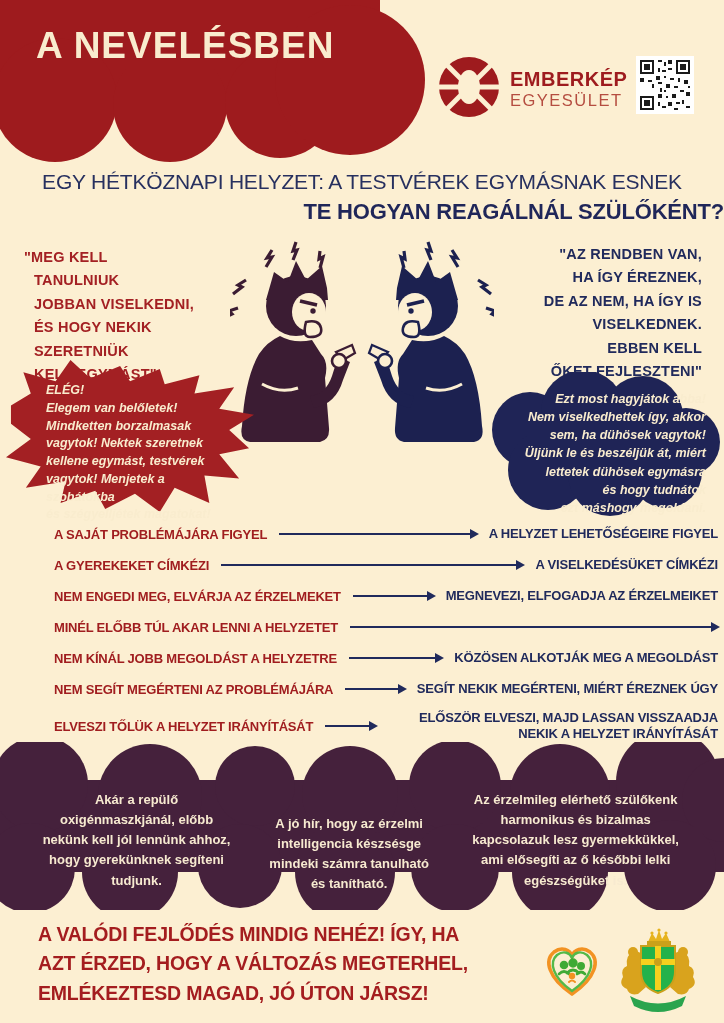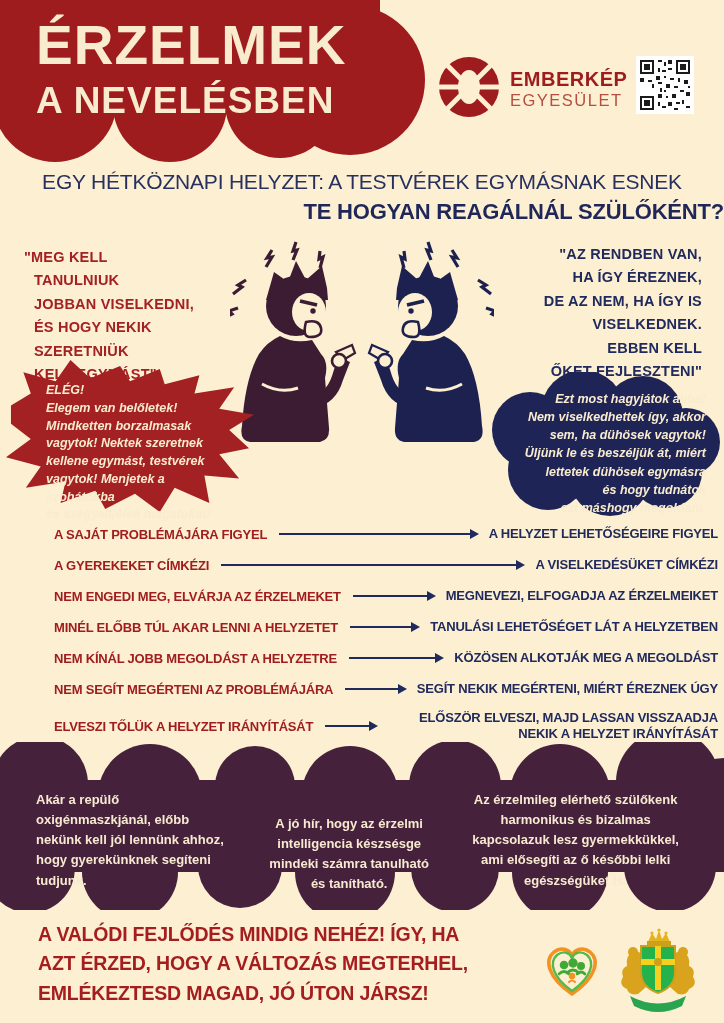--- a/index.html
+++ b/index.html
@@ -49,21 +49,21 @@
   .row .arrow{flex:1;min-width:38px;height:2px;background:#202a5c;position:relative;}
   .row .arrow::after{content:"";position:absolute;right:-2px;top:-4px;
       border-left:9px solid #202a5c;border-top:5px solid transparent;border-bottom:5px solid transparent;}
   .row .right{color:#202a5c;font-weight:800;font-size:13px;letter-spacing:-.2px;flex:none;
       text-align:right;max-width:330px;line-height:1.25;}
 
   
   .band-svg{position:absolute;left:0;top:742px;width:724px;height:168px;}
   .band-text{position:absolute;left:36px;top:790px;width:654px;display:flex;gap:30px;}
   .band-col{color:#f7ead0;font-size:13px;font-weight:700;line-height:1.55;}
-  .band-col.c1{width:218px;text-align:left;}
+  .band-col.c1{width:218px;text-align:center;}
   .band-col.c2{width:178px;text-align:center;margin-top:24px;}
   .band-col.c3{width:248px;text-align:center;}
 
   
   .footer-msg{position:absolute;left:38px;top:920px;width:500px;color:#a41d1f;
       font-size:19.5px;font-weight:800;line-height:1.5;letter-spacing:-.2px;}
   .logo-family{position:absolute;left:540px;top:938px;width:64px;height:64px;}
   .logo-coat{position:absolute;left:618px;top:928px;width:80px;height:86px;}
 </style>
 </head>
@@ -74,21 +74,20 @@
   <svg class="blob-svg" viewBox="0 0 430 175">
     <g fill="#9e1b1e">
       <rect x="0" y="0" width="380" height="95"></rect>
       <circle cx="55" cy="100" r="62"></circle>
       <circle cx="170" cy="105" r="57"></circle>
       <circle cx="280" cy="103" r="55"></circle>
       <circle cx="350" cy="80" r="75"></circle>
     </g>
   </svg>
   <div class="title">
-    <div class="l1">ÉRZELMEK</div>
     <div class="l2">A NEVELÉSBEN</div>
   </div>
 
   <svg class="org-logo" viewBox="0 0 64 64">
     <circle cx="32" cy="32" r="30" fill="#9e1b1e"></circle>
     <g stroke="#fcefd2" stroke-width="5">
       <line x1="32" y1="32" x2="64" y2="32"></line>
       <line x1="0" y1="32" x2="32" y2="32"></line>
       <line x1="32" y1="32" x2="54" y2="10"></line>
       <line x1="32" y1="32" x2="10" y2="10"></line>
@@ -251,21 +250,20 @@
       <span class="right">A VISELKEDÉSÜKET CÍMKÉZI</span>
     </div>
     <div class="row">
       <span class="left">NEM ENGEDI MEG, ELVÁRJA AZ ÉRZELMEKET</span>
       <span class="arrow"></span>
       <span class="right">MEGNEVEZI, ELFOGADJA AZ ÉRZELMEIKET</span>
     </div>
     <div class="row">
       <span class="left">MINÉL ELŐBB TÚL AKAR LENNI A HELYZETET</span>
       <span class="arrow"></span>
-      <span class="right">TANULÁSI LEHETŐSÉGET LÁT A HELYZETBEN</span>
     </div>
     <div class="row">
       <span class="left">NEM KÍNÁL JOBB MEGOLDÁST A HELYZETRE</span>
       <span class="arrow"></span>
       <span class="right">KÖZÖSEN ALKOTJÁK MEG A MEGOLDÁST</span>
     </div>
     <div class="row">
       <span class="left">NEM SEGÍT MEGÉRTENI AZ PROBLÉMÁJÁRA</span>
       <span class="arrow"></span>
       <span class="right">SEGÍT NEKIK MEGÉRTENI, MIÉRT ÉREZNEK ÚGY</span>

